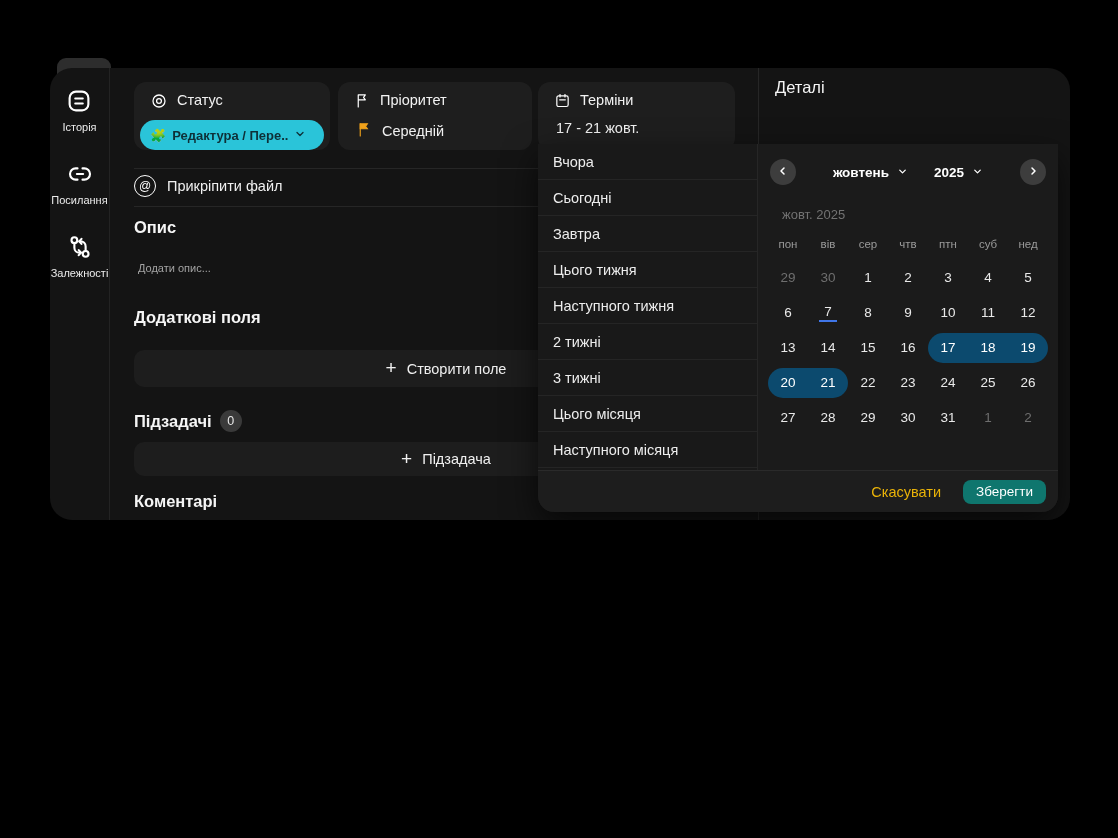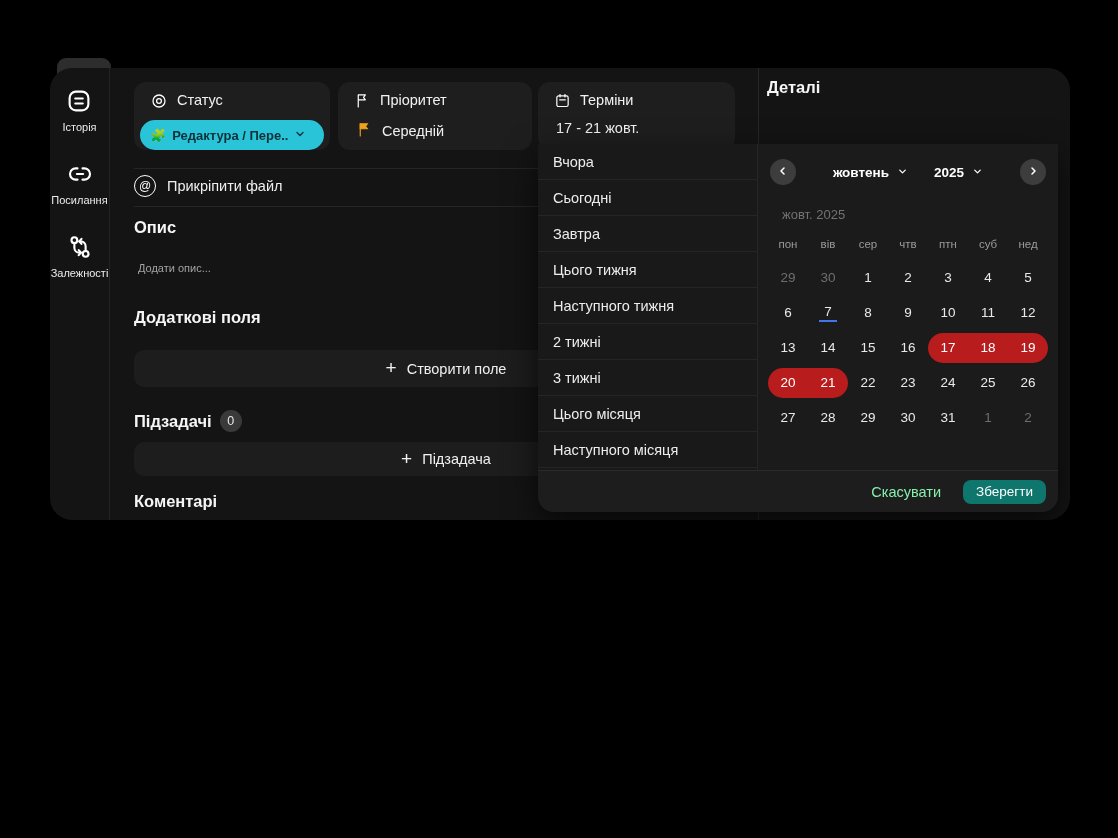--- a/index.html
+++ b/index.html
@@ -53,21 +53,21 @@
     display:flex; align-items:center; justify-content:center; gap:10px; color:#f0f0f0;
     font-size:14.5px; cursor:pointer; }
   .bar-btn .plus { font-size:19px; font-weight:300; line-height:1; margin-top:-2px; }
   .count-badge { display:inline-flex; width:22px; height:22px; background:#3a3a3a; color:#e8e8e8;
     border-radius:50%; align-items:center; justify-content:center; font-size:12.5px;
     font-weight:normal; vertical-align:2px; margin-left:8px; }
 
   
   .right-panel { position:absolute; left:708px; top:0; width:312px; height:100%;
     border-left:1px solid #262626; }
-  .details-title { position:absolute; left:8px; top:10px; color:#f5f5f5; font-size:16.5px; font-weight:bold; }
+  .details-title { position:absolute; left:16px; top:10px; color:#f5f5f5; font-size:16.5px; font-weight:normal; }
   .assignee-row { position:absolute; left:16px; top:38px; width:280px; height:26px; display:flex; align-items:center; }
   .assignee-label { color:#b5b5b5; font-size:13.5px; margin-left:9px; }
   .assignee-value { position:absolute; left:146px; display:flex; align-items:center; gap:8px; cursor:pointer; }
   .avatar { position:relative; width:24px; height:24px; border-radius:50%; background:#e03a3a;
     display:flex; align-items:center; justify-content:center; color:#fff; font-size:9px; font-weight:bold; }
   .online-dot { position:absolute; right:-2px; bottom:-2px; width:9px; height:9px;
     background:#3fd34f; border:2px solid #141414; border-radius:50%; }
   .assignee-name { color:#fff; font-size:14.5px; }
 
   
@@ -89,29 +89,29 @@
     font-weight:bold; cursor:pointer;text-align:center; }
   .cal-caption { position:absolute; left:24px; top:63px; color:#737373; font-size:13px; }
   .weekday-row { position:absolute; left:10px; top:94px; display:flex; }
   .weekday { width:40px; text-align:center; color:#9a9a9a; font-size:11.5px; }
   .cal-grid { position:absolute; left:10px; top:116px; }
   .cal-row { display:flex; height:35px; }
   .cal-cell { width:40px; height:35px; display:flex; align-items:center; justify-content:center; cursor:pointer; }
   .cal-cell .d { width:100%; height:30px; display:flex; align-items:center; justify-content:center;
     color:#e9e9e9; font-size:13.5px; }
   .cal-cell.muted .d { color:#6e6e6e; }
-  .cal-cell.sel .d { background:#b91c1c; color:#fff; }
+  .cal-cell.sel .d { background:#0c4a6e; color:#fff; }
   .cal-cell.sel-start .d { border-radius:15px 0 0 15px; }
   .cal-cell.sel-end .d { border-radius:0 15px 15px 0; }
   .cal-cell.today .num { border-bottom:2px solid #4076e8; padding:0 5px 1px; }
 
   .popup-footer { position:absolute; left:0; bottom:0; width:100%; height:42px; background:#1d1d1d;
     border-top:1px solid #2a2a2a; display:flex; align-items:center; justify-content:flex-end;
     gap:22px; padding-right:12px; }
-  .cancel-link { color:#86efac; font-size:14.5px; background:none; border:none; cursor:pointer;
+  .cancel-link { color:#eab308; font-size:14.5px; background:none; border:none; cursor:pointer;
     font-family:inherit;margin-left:40px; }
   .save-btn { background:#0f766e; color:#fff; border:none; border-radius:8px; height:24px;
     padding:0 13px; font-size:13.5px; cursor:pointer; font-family:inherit; }
 
   .ico { stroke:#fff; fill:none; stroke-width:1.7; stroke-linecap:round; stroke-linejoin:round; }
 </style>
 </head>
 <body>
 
 <div class="stage">

